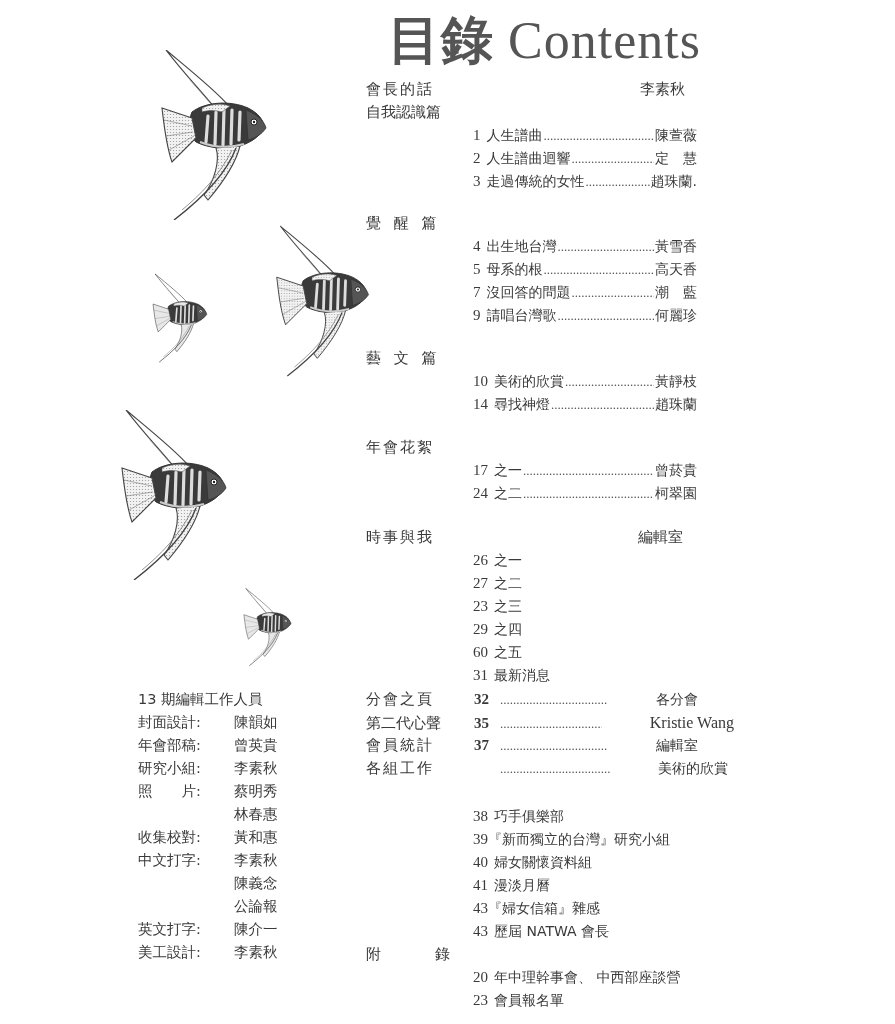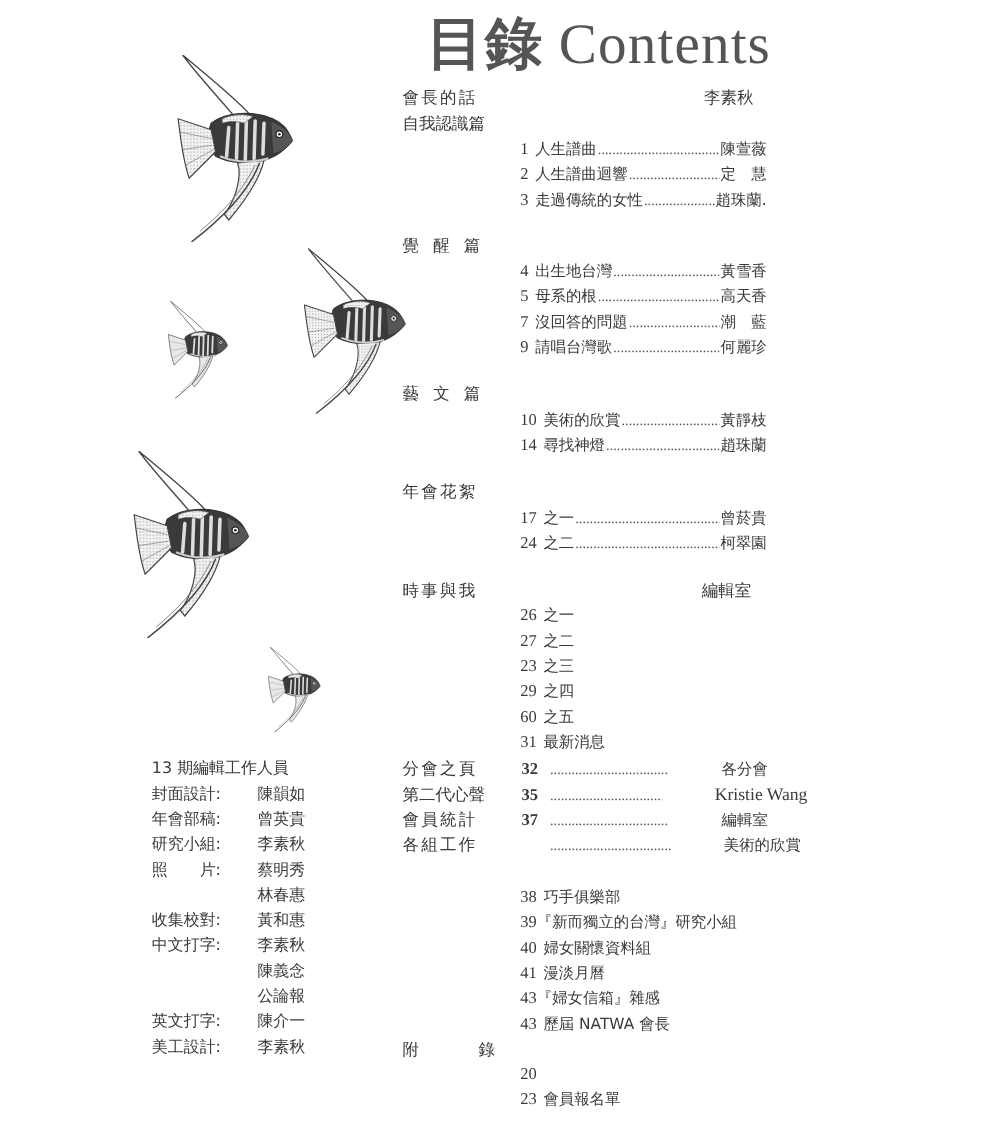--- a/index.html
+++ b/index.html
@@ -244,20 +244,21 @@
   <span class="ttl">『婦女信箱』雜感</span>
 </div>
 <div class="row entry nodots" style="top:920px;width:280px">
   <span class="num">43</span>
   <span class="ttl">歷屆 NATWA 會長</span>
 </div>
 
 <div class="row sec" style="top:943px;letter-spacing:8px">附　　錄</div>
 <div class="row entry nodots" style="top:966px;width:300px">
   <span class="num">20</span>
+  <span class="ttl">年中理幹事會、 中西部座談營</span>
 </div>
 <div class="row entry nodots" style="top:989px;width:300px">
   <span class="num">23</span>
   <span class="ttl">會員報名單</span>
 </div>
 
 <div class="staff" style="top:688px">13 期編輯工作人員</div>
 <div class="staff" style="top:711px"><span class="role">封面設計:</span><span class="name">陳韻如</span></div>
 <div class="staff" style="top:734px"><span class="role">年會部稿:</span><span class="name">曾英貴</span></div>
 <div class="staff" style="top:757px"><span class="role">研究小組:</span><span class="name">李素秋</span></div>

